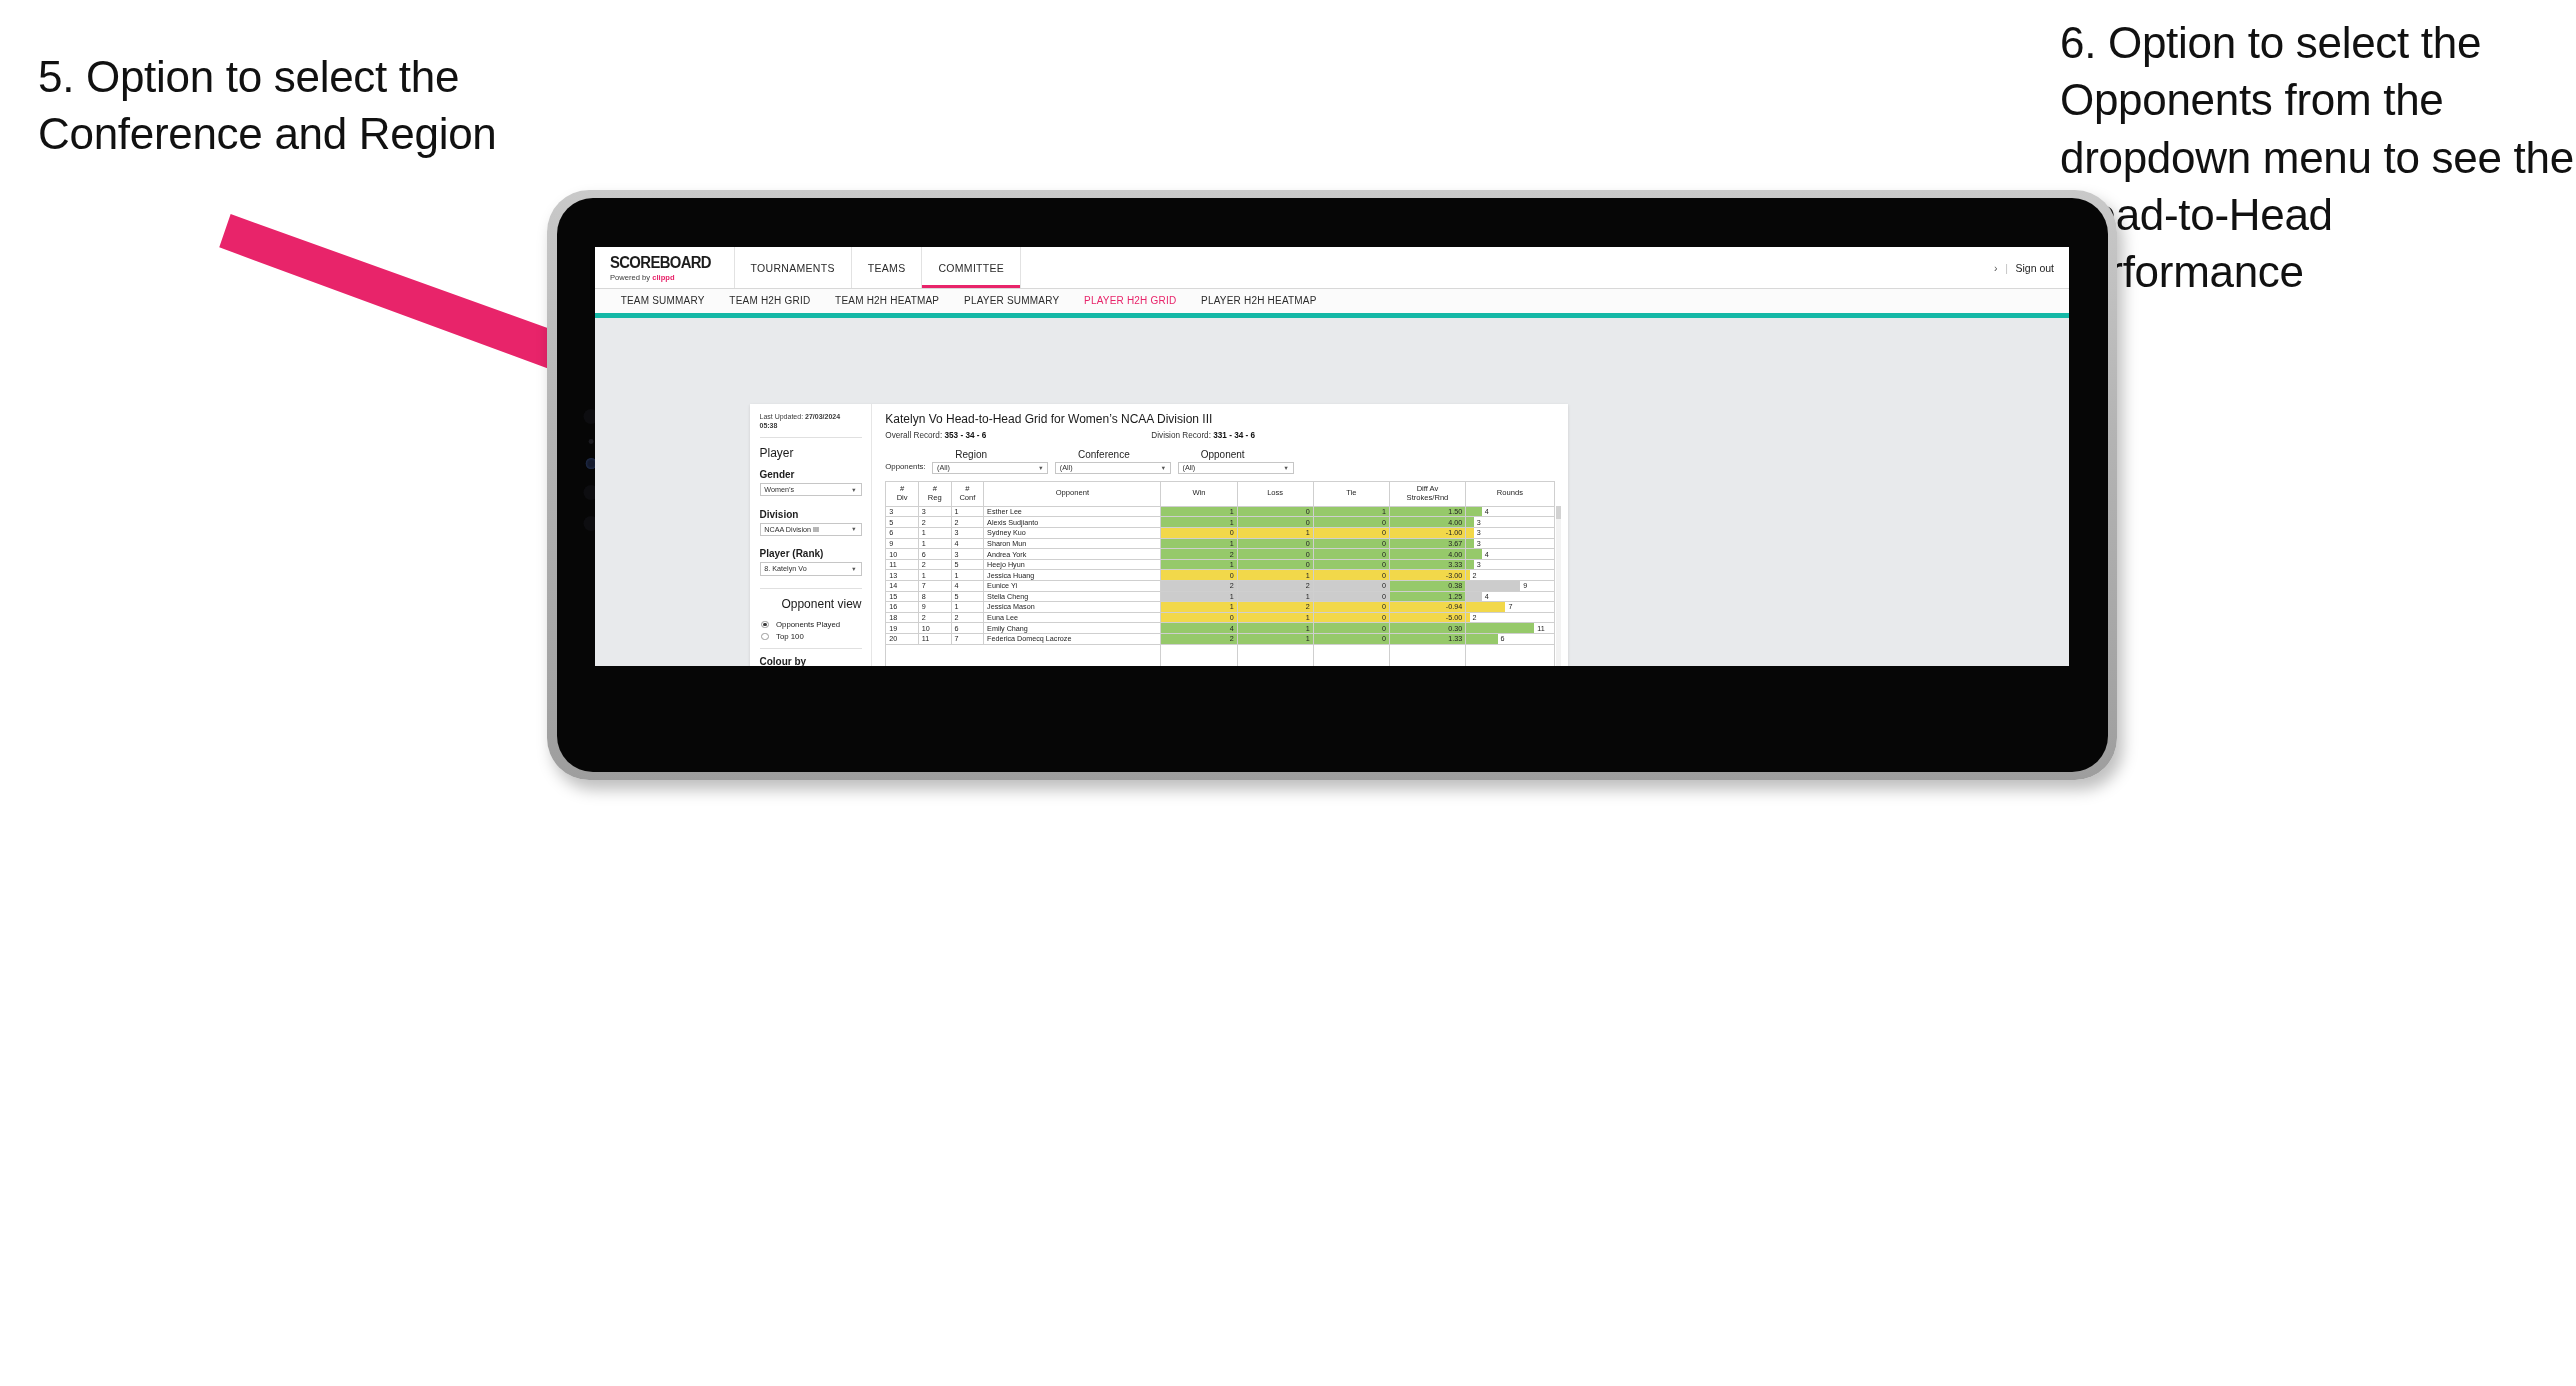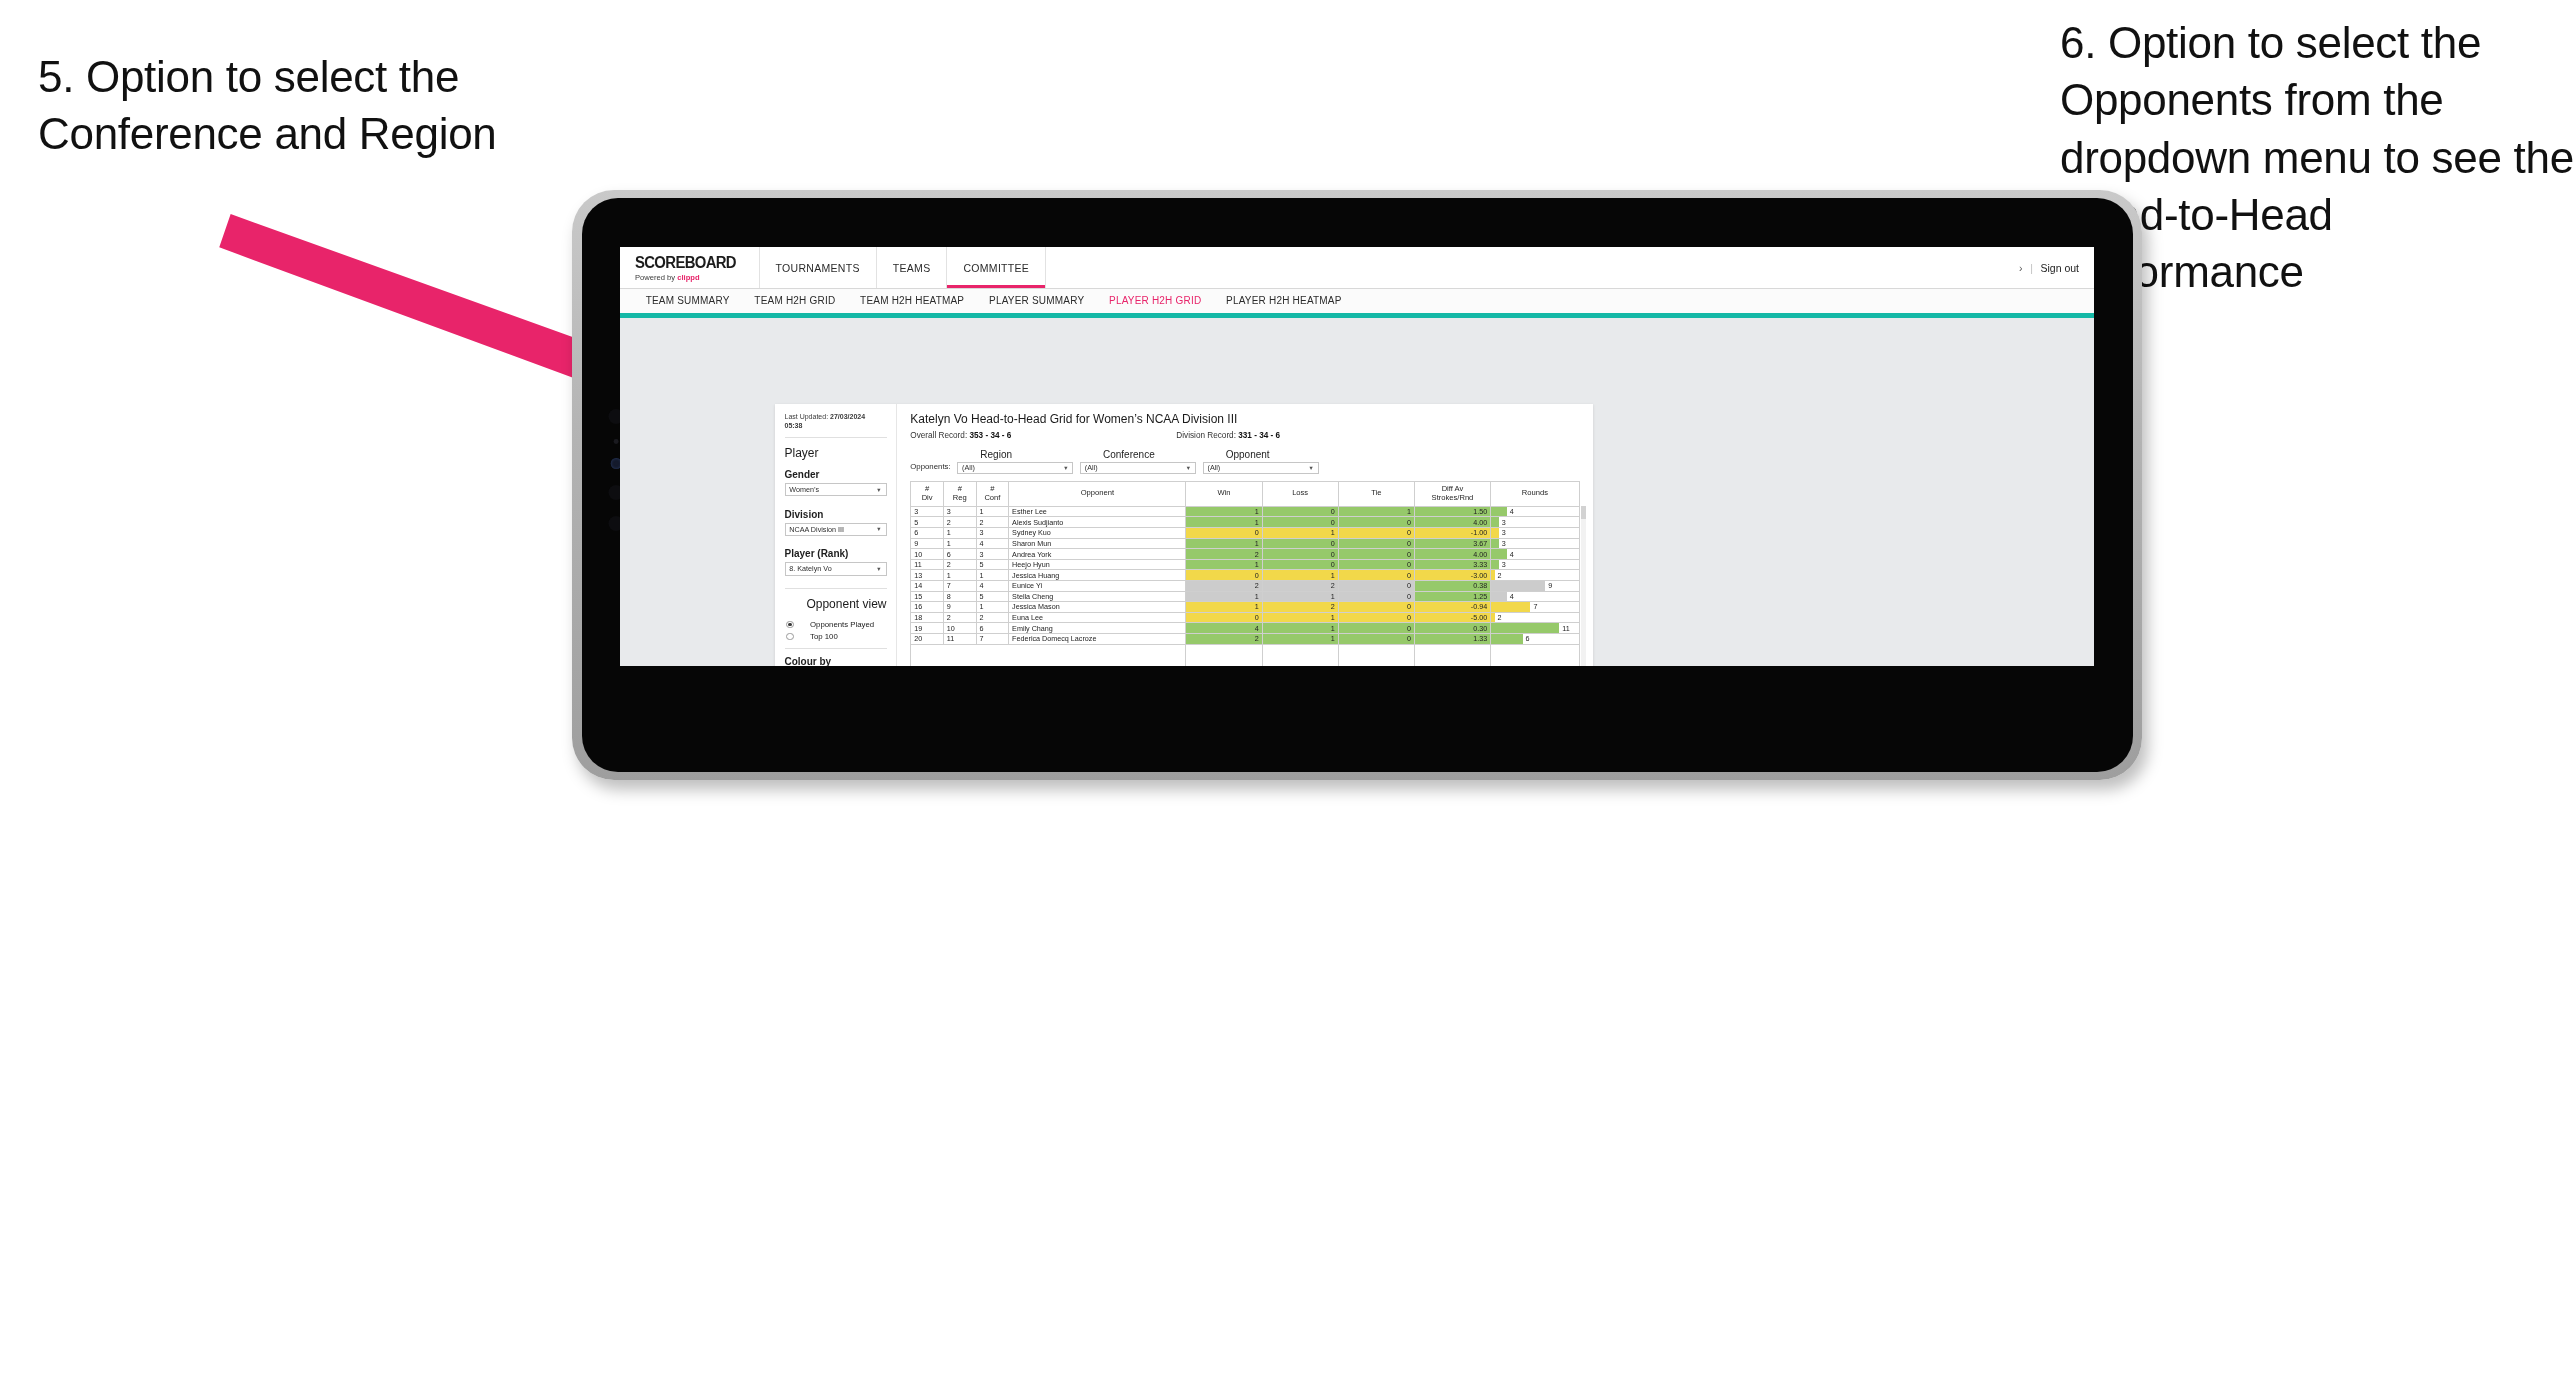--- a/index.html
+++ b/index.html
@@ -20,21 +20,21 @@
     color: #111111;
     letter-spacing: -0.3px;
   }
   #anno-left  { left: 38px;  top: 48px;  width: 476px; }
   #anno-right { left: 2060px; top: 14.3px; width: 514px; }
 
   .arrow-svg { position: absolute; left: 0; top: 0; width: 2576px; height: 1386px; pointer-events: none; }
 
   
   #tablet {
-    position: absolute; left: 572px; top: 190px;
+    position: absolute; left: 547px; top: 190px;
     width: 1570px; height: 590px;
   }
   .tablet-outer {
     position: absolute; inset: 0;
     background: linear-gradient(180deg,#c9c9c9 0%, #b4b4b4 40%, #9e9e9e 100%);
     border-radius: 42px;
     box-shadow: 5.7px 9.5px 15px rgba(0,0,0,0.25);
   }
   .tablet-bezel {
     position: absolute; left: 9.5px; top: 7.6px; right: 9.5px; bottom: 7.6px;
@@ -103,21 +103,21 @@
   .hr { height:1px; background:#e0e0e0; margin:6.7px 0 7.6px 0; }
   .panel-h { font-size:12px; color:#1b1b1b; margin-bottom:9.5px; }
   .panel-h.center { text-align:right; }
   .field-label { font-size:10px; font-weight:bold; color:#1d1d1d; margin-bottom:2.9px; }
   .select {
     height:13.3px; border:1px solid #c6c6c6; background:#fff;
     display:flex; align-items:center; padding:0 3.8px;
     font-size:7.2px; color:#2d2d2d; position:relative; margin-bottom:12.4px;
   }
   .select .caret { margin-left:auto; font-size:5.7px; color:#555; }
-  .radio-row { display:flex; align-items:center; gap:16px; margin:1.9px 0 2.9px 1.9px; font-size:7.8px; color:#222; }
+  .radio-row { display:flex; align-items:center; gap:7px; margin:1.9px 0 2.9px 1.9px; font-size:7.8px; color:#222; }
   .radio { width:7.6px; height:7.6px; border-radius:50%; border:1px solid #9a9a9a; background:#fff;
            display:flex; align-items:center; justify-content:center; flex:0 0 auto; }
   .radio.on::after { content:""; width:3.8px; height:3.8px; border-radius:50%; background:#3a3a3a; }
 
   
   .main { flex:1; padding:7.6px 13.3px 0 13.3px; position:relative; }
   .title { font-size:12px; color:#1a1a1a; margin-bottom:5.7px; }
   .records { display:flex; font-size:8.2px; color:#333; margin-bottom:8.6px; }
   .records .rec { white-space:nowrap; }
   .records .rec b { color:#111; }

